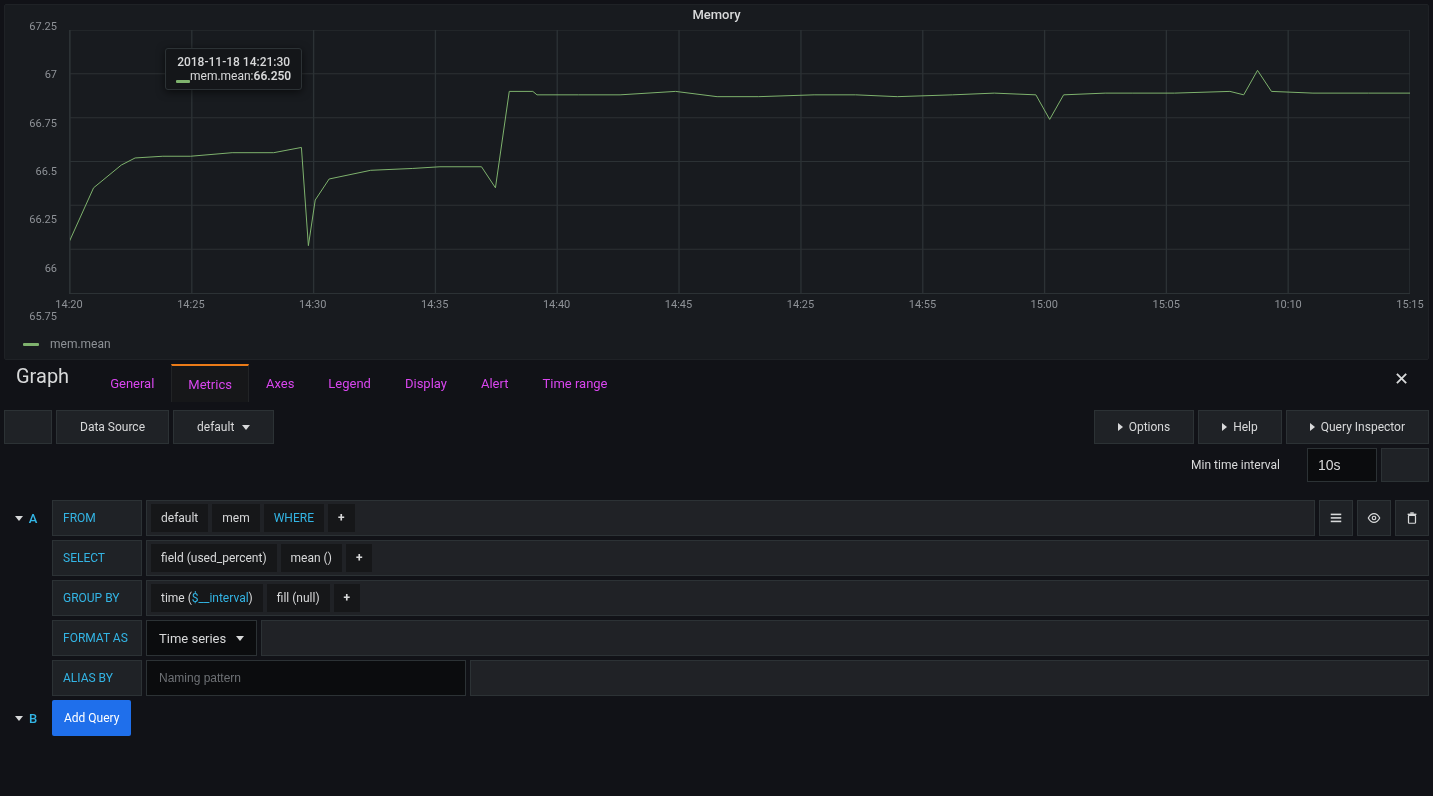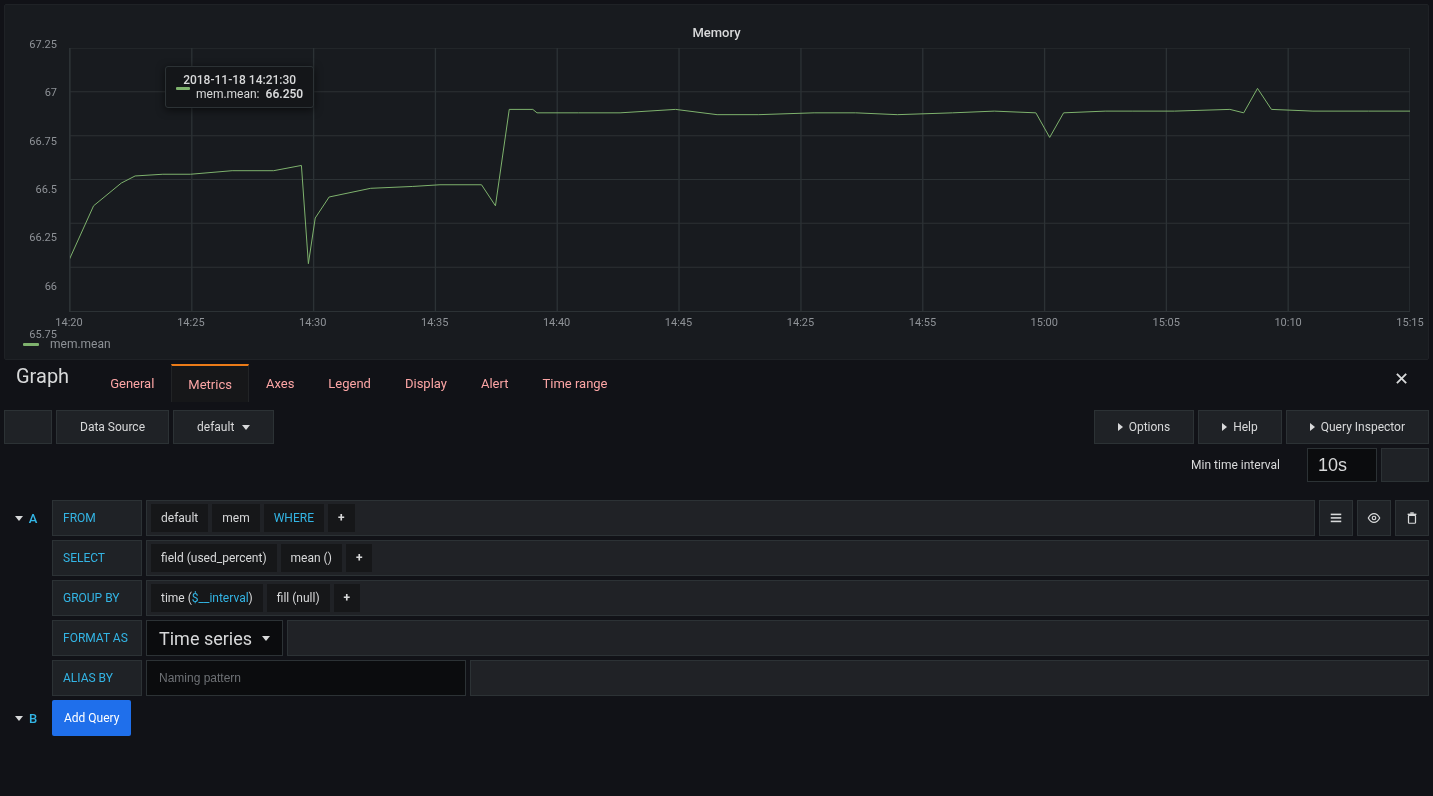--- a/index.html
+++ b/index.html
@@ -1,69 +1,69 @@
 <!DOCTYPE html>
 <html><head>
 <meta charset="utf-8">
 <style>
 *{box-sizing:border-box;margin:0;padding:0}
 body{background:#111217;color:#d8d9da;font-family:-apple-system,BlinkMacSystemFont,"Segoe UI",Roboto,Helvetica,Arial,sans-serif;font-size:13px;width:1433px;height:796px;overflow:hidden}
 .panel{background:#181b1f;border:1px solid #1f2226;margin:4px;border-radius:2px}
-.chart-panel{height:356px;position:relative;padding:20px 10px}
+.chart-panel{height:356px;position:relative;padding:2px 10px}
 .chart-title{text-align:center;font-size:13px;color:#d8d9da;font-weight:500;margin-bottom:4px}
 .chart-body{position:relative;height:290px}
 .yaxis{position:absolute;left:0;top:0;bottom:0;width:48px}
 .ylabel{position:absolute;right:6px;font-size:11px;color:#8e9297;transform:translateY(-50%)}
 .plot{position:absolute;left:54px;right:8px;top:4px;bottom:22px;border-left:1px solid #2c3235;border-bottom:1px solid #2c3235}
 .plot svg{position:absolute;left:0;top:0;width:100%;height:100%}
 .grid line{stroke:#2c3235;stroke-width:1}
 .series{fill:none;stroke:#7eb26d;stroke-width:1}
 .xaxis{position:absolute;left:54px;right:8px;bottom:0;height:20px}
 .xlabel{position:absolute;top:2px;font-size:11px;color:#8e9297;transform:translateX(-50%)}
 .tooltip{position:absolute;background:#141619;border:1px solid #2c3235;border-radius:3px;padding:6px 10px;font-size:12px;z-index:10;box-shadow:0 2px 8px rgba(0,0,0,.6)}
-.tt-row{display:flex;align-items:flex-start;gap:6px}
+.tt-row{display:flex;align-items:flex-end;gap:0}
 .tt-swatch{display:inline-block;width:14px;height:3px;background:#7eb26d;border-radius:1px}
 .tt-name{color:#d8d9da}
 .tt-val{font-weight:600;margin-left:0}
 .legend{position:absolute;left:18px;bottom:8px;display:flex;align-items:center;gap:11px;font-size:12px;color:#8e9297}
 .legend .sw{display:inline-block;width:16px;height:3px;background:#7eb26d;border-radius:1px}
 
 .tabbar{display:flex;align-items:flex-start;padding:0 16px;height:46px;border-bottom:0;position:relative}
 .tabbar .title{font-size:20px;font-weight:400;color:#d8d9da;margin-right:24px}
-.tab{padding:0 16px;height:38px;display:flex;align-items:center;color:#fca5a5;font-size:13px;cursor:pointer;border:1px solid transparent}
+.tab{padding:0 16px;height:38px;display:flex;align-items:center;color:#d946ef;font-size:13px;cursor:pointer;border:1px solid transparent}
 .tab.active{background:#161719;border:1px solid #222426;border-top:2px solid #eb7b18;border-bottom:none}
 .close-x{margin-left:auto;color:#d8d9da;font-size:18px;cursor:pointer;padding:4px 8px}
 
 .editor{padding:0 4px}
 .toolbar{display:flex;align-items:center;gap:4px;margin-bottom:4px}
 .btn,.pill,.label{background:#1f2226;border:1px solid #2c3235;height:34px;display:inline-flex;align-items:center;padding:0 23px;font-size:12px;color:#d8d9da}
 .btn{cursor:pointer}
 .dropdown{gap:8px;cursor:pointer}
 .caret-d{width:0;height:0;border-left:4px solid transparent;border-right:4px solid transparent;border-top:5px solid #d8d9da}
 .caret-r{width:0;height:0;border-top:4px solid transparent;border-bottom:4px solid transparent;border-left:5px solid #d8d9da;display:inline-block;margin-right:6px}
 .spacer{flex:1}
 .icon{width:14px;height:14px;display:inline-block}
 .icon svg{width:100%;height:100%;fill:#d8d9da}
 
 .row2{display:flex;justify-content:flex-end;gap:4px;margin-bottom:18px}
 .row2 .label{background:transparent;border:none}
-.input{background:#0b0c0e;border:1px solid #2c3235;height:34px;padding:0 10px;color:#d8d9da;font-size:18px}
+.input{background:#0b0c0e;border:1px solid #2c3235;height:34px;padding:0 10px;color:#d8d9da;font-size:14px}
 
 .query-row{display:flex;align-items:stretch;gap:4px;margin-bottom:4px}
 .q-letter{width:44px;background:transparent;display:flex;align-items:center;justify-content:center;gap:6px}
 .q-letter .caret-d{border-top-color:#d8d9da}
 .q-letter-txt{color:#33b5e5;font-weight:500}
 .q-key{width:90px;background:#1f2226;border:1px solid #2c3235;height:36px;display:flex;align-items:center;padding:0 10px;font-size:12px;color:#33b5e5}
 .q-track{flex:1;background:#202226;border:1px solid #2c3235;height:36px;display:flex;align-items:center;padding:0 4px;gap:4px}
 .q-seg{background:#161719;height:28px;display:inline-flex;align-items:center;padding:0 10px;font-size:12px;color:#d8d9da;cursor:pointer}
 .q-seg.link{color:#33b5e5}
 .q-seg.plus{padding:0 10px;font-weight:bold}
 .q-rightbtns{display:flex;gap:4px}
 .q-ibtn{width:34px;height:36px;background:#1f2226;border:1px solid #2c3235;display:flex;align-items:center;justify-content:center;cursor:pointer}
-.format-select{background:#0b0c0e;border:1px solid #2c3235;height:36px;padding:0 12px;color:#d8d9da;font-size:18px;display:flex;align-items:center;gap:10px;cursor:pointer}
+.format-select{background:#0b0c0e;border:1px solid #2c3235;height:36px;padding:0 12px;color:#d8d9da;font-size:13px;display:flex;align-items:center;gap:10px;cursor:pointer}
 .alias-input{background:#0b0c0e;border:1px solid #2c3235;height:36px;padding:0 12px;color:#d8d9da;font-size:12px;width:320px}
 .alias-input::placeholder{color:#6e7175}
 .add-query{background:#1f6feb;color:#fff;height:36px;padding:0 12px;display:inline-flex;align-items:center;font-size:12px;cursor:pointer;border-radius:2px}
 .interval-param{color:#33b5e5}
 </style>
 </head>
 <body>
 
 <div class="panel chart-panel">
   <div class="chart-title">Memory</div>

